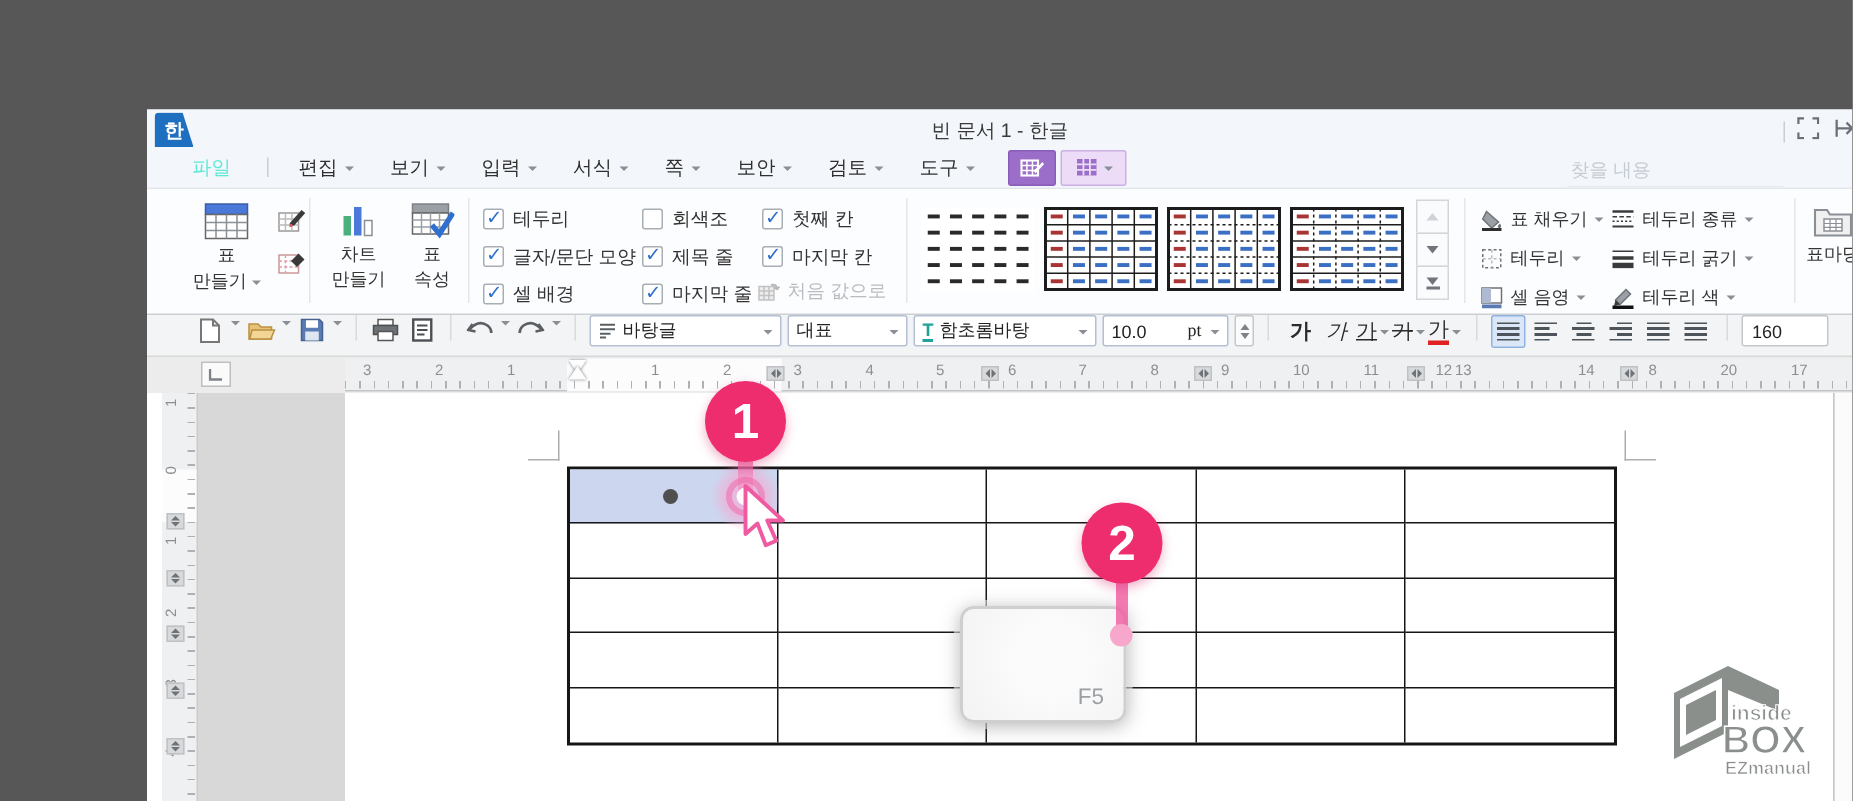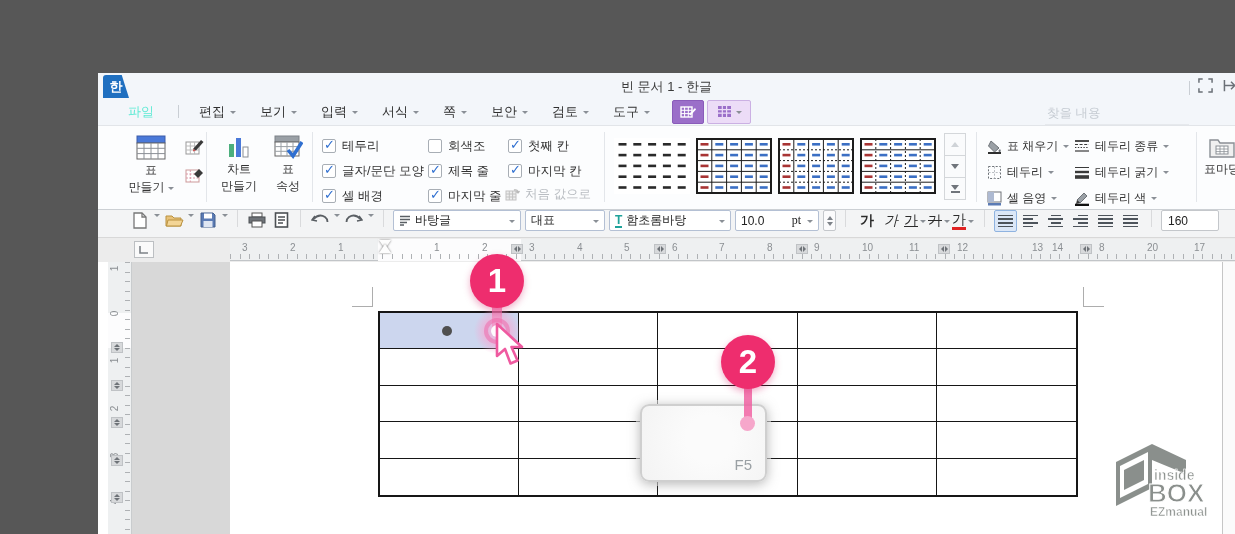--- a/index.html
+++ b/index.html
@@ -122,21 +122,21 @@
   .conn1{left:492px;top:296px;width:10px;height:36px;background:rgba(242,90,157,.65);border-radius:4px;z-index:4;}
   .conn2{left:744px;top:384px;width:8px;height:40px;background:rgba(240,90,158,.8);border-radius:4px;z-index:7;}
   .dot2{left:740px;top:416px;width:15px;height:15px;border-radius:50%;background:#f6a7cb;z-index:7;}
   .stepc{width:54px;height:54px;border-radius:50%;background:var(--pink,#ee2d6e);color:#fff;font-size:33px;font-weight:bold;
     display:flex;align-items:center;justify-content:center;z-index:8;box-shadow:0 3px 7px rgba(210,30,100,.35);}
   .c1{left:470px;top:254px;}
   .c2{left:721px;top:335px;}
   .cursor{left:493px;top:322px;z-index:9;}
 
   
-  .key{left:640px;top:404px;width:127px;height:78px;border-radius:9px;border:2px solid #cfcfcf;box-sizing:border-box;z-index:6;
+  .key{left:640px;top:404px;width:111px;height:78px;border-radius:9px;border:2px solid #cfcfcf;box-sizing:border-box;z-index:6;
     background:radial-gradient(circle at 55% 45%,#fbfbfb 0 30%,#f3f3f3 100%),linear-gradient(145deg,#ffffff,#efefef);
     box-shadow:0 2px 12px rgba(110,110,110,.5),0 0 0 4px rgba(255,255,255,.55);}
   .keylabel{position:absolute;right:13px;bottom:7px;font-size:15px;color:#9aa0a4;}
 
   
   .logo{left:1110px;top:440px;z-index:5;}
 </style>
 </head>
 <body>
 
@@ -721,21 +721,21 @@
       <span class="rnum" style="left: 299px;">3</span>
       <span class="rnum" style="left: 347px;">4</span>
       <span class="rnum" style="left: 394px;">5</span>
       <span class="rnum" style="left: 442px;">6</span>
       <span class="rnum" style="left: 489px;">7</span>
       <span class="rnum" style="left: 537px;">8</span>
       <span class="rnum" style="left: 584px;">9</span>
       <span class="rnum" style="left: 632px;">10</span>
       <span class="rnum" style="left: 679px;">11</span>
       <span class="rnum" style="left: 727px;">12</span>
-      <span class="rnum" style="left: 802px;">13</span>
+      <span class="rnum" style="left: 740px;">13</span>
       <span class="rnum" style="left: 822px;">14</span>
       <span class="rnum" style="left: 869px;">8</span>
       <span class="rnum" style="left: 917px;">20</span>
       <span class="rnum" style="left: 964px;">17</span>
       <span class="colmark abs" style="left: 281px;"></span>
       <span class="colmark abs" style="left: 424px;"></span>
       <span class="colmark abs" style="left: 566px;"></span>
       <span class="colmark abs" style="left: 708px;"></span>
       <span class="colmark abs" style="left: 850px;"></span>
     </div>

